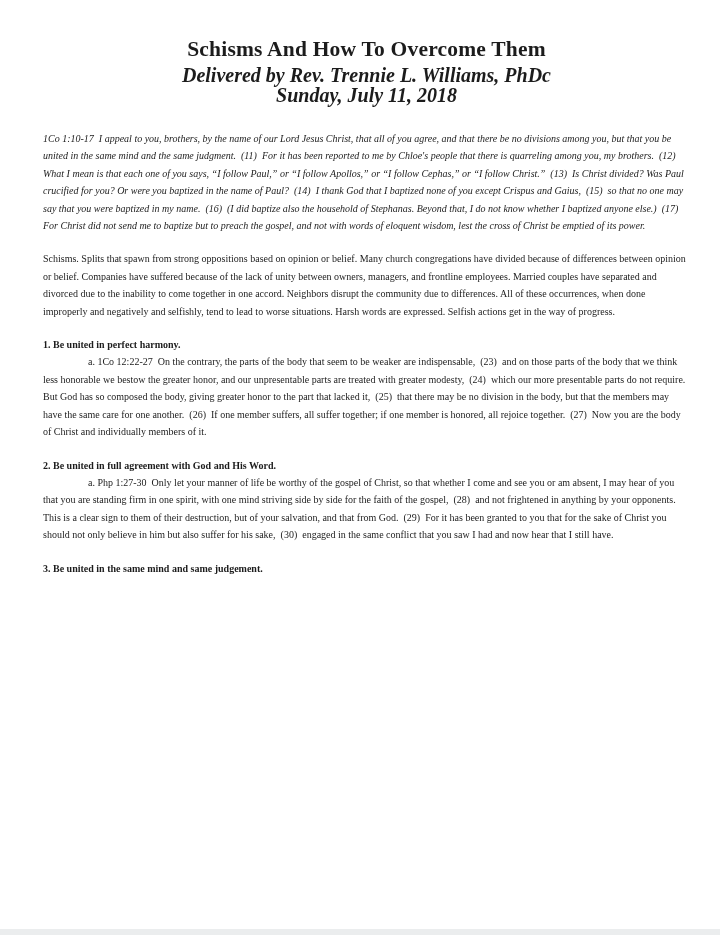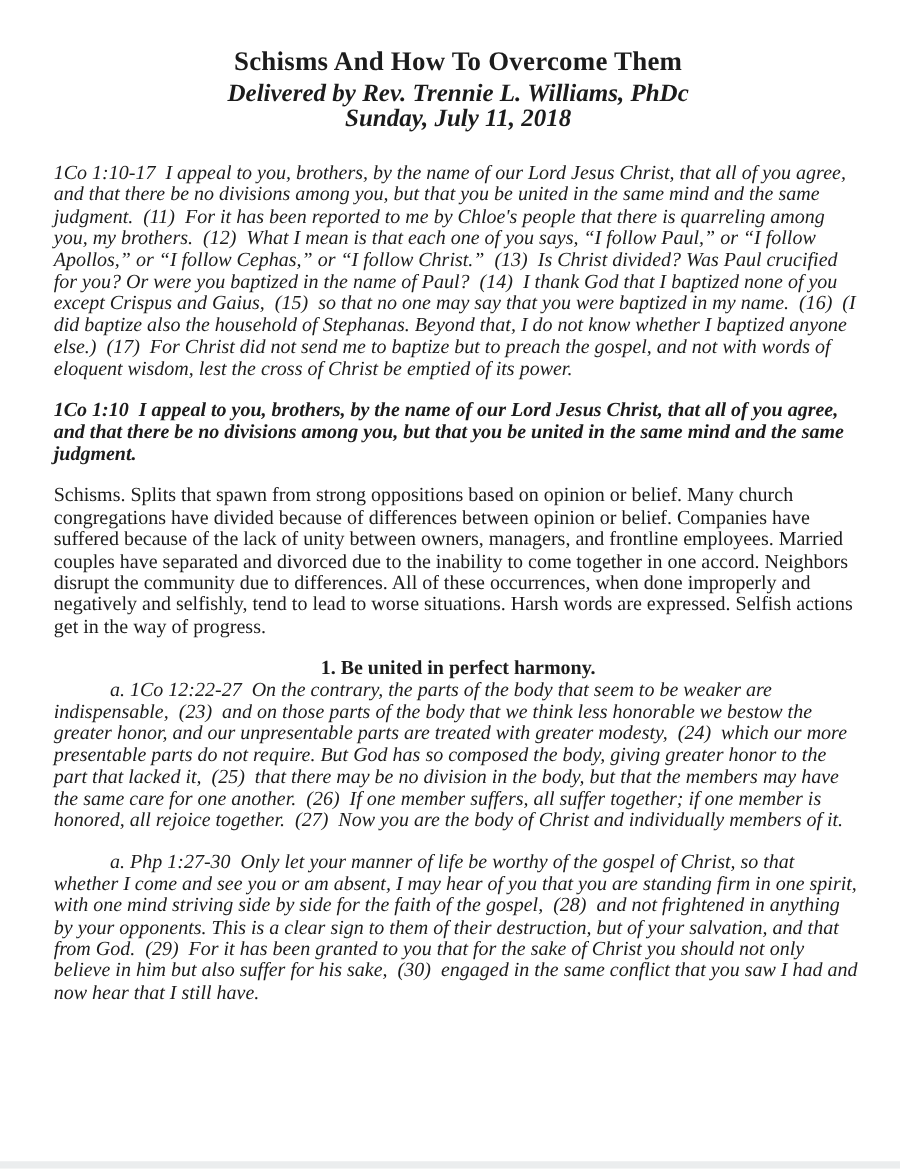--- a/index.html
+++ b/index.html
@@ -31,45 +31,43 @@
   }
   .doc-sub {
     font-size: 20px;
     font-weight: bold;
     font-style: italic;
     line-height: 19.5px;
     margin: 0;
   }
   .content {
     margin-top: 25px;
-    font-size: 16px;
+    font-size: 10px;
     line-height: 17.4px;
     text-align: left;
   }
   .content p {
     margin: 0 0 16px 0;
     white-space: pre-wrap;
   }
   p.scripture {
     font-style: italic;
   }
   p.scripture-bold {
     font-style: italic;
     font-weight: bold;
   }
   p.body-text {
     font-style: normal;
   }
   p.heading {
     font-weight: bold;
     margin-bottom: 0;
-    text-align: center;
   }
   p.scripture-indent {
-    font-style: italic;
     text-indent: 45px;
   }
   .bottom-strip {
     position: absolute;
     left: 0;
     bottom: 0;
     width: 720px;
     height: 6px;
     background: #ebedee;
   }
@@ -80,22 +78,23 @@
 <div class="page">
 
   <div class="title-block">
     <h1 class="doc-title">Schisms And How To Overcome Them</h1>
     <p class="doc-sub">Delivered by Rev. Trennie L. Williams, PhDc</p>
     <p class="doc-sub">Sunday, July 11, 2018</p>
   </div>
 
   <div class="content">
     <p class="scripture">1Co 1:10-17  I appeal to you, brothers, by the name of our Lord Jesus Christ, that all of you agree, and that there be no divisions among you, but that you be united in the same mind and the same judgment.  (11)  For it has been reported to me by Chloe's people that there is quarreling among you, my brothers.  (12)  What I mean is that each one of you says, “I follow Paul,” or “I follow Apollos,” or “I follow Cephas,” or “I follow Christ.”  (13)  Is Christ divided? Was Paul crucified for you? Or were you baptized in the name of Paul?  (14)  I thank God that I baptized none of you except Crispus and Gaius,  (15)  so that no one may say that you were baptized in my name.  (16)  (I did baptize also the household of Stephanas. Beyond that, I do not know whether I baptized anyone else.)  (17)  For Christ did not send me to baptize but to preach the gospel, and not with words of eloquent wisdom, lest the cross of Christ be emptied of its power.</p>
-    <p class="scripture-bold">1Co 1:10  I appeal to you, brothers, by the name of our Lord Jesus Christ, that all of you agree, and that there be no divisions among you, but that you be united in the same mind and the same judgment.</p>
     <p class="body-text">Schisms. Splits that spawn from strong oppositions based on opinion or belief. Many church congregations have divided because of differences between opinion or belief. Companies have suffered because of the lack of unity between owners, managers, and frontline employees. Married couples have separated and divorced due to the inability to come together in one accord. Neighbors disrupt the community due to differences. All of these occurrences, when done improperly and negatively and selfishly, tend to lead to worse situations. Harsh words are expressed. Selfish actions get in the way of progress.</p>
     <p class="heading">1. Be united in perfect harmony.</p>
     <p class="scripture-indent">a. 1Co 12:22-27  On the contrary, the parts of the body that seem to be weaker are indispensable,  (23)  and on those parts of the body that we think less honorable we bestow the greater honor, and our unpresentable parts are treated with greater modesty,  (24)  which our more presentable parts do not require. But God has so composed the body, giving greater honor to the part that lacked it,  (25)  that there may be no division in the body, but that the members may have the same care for one another.  (26)  If one member suffers, all suffer together; if one member is honored, all rejoice together.  (27)  Now you are the body of Christ and individually members of it.</p>
+    <p class="heading">2. Be united in full agreement with God and His Word.</p>
     <p class="scripture-indent">a. Php 1:27-30  Only let your manner of life be worthy of the gospel of Christ, so that whether I come and see you or am absent, I may hear of you that you are standing firm in one spirit, with one mind striving side by side for the faith of the gospel,  (28)  and not frightened in anything by your opponents. This is a clear sign to them of their destruction, but of your salvation, and that from God.  (29)  For it has been granted to you that for the sake of Christ you should not only believe in him but also suffer for his sake,  (30)  engaged in the same conflict that you saw I had and now hear that I still have.</p>
+    <p class="heading">3. Be united in the same mind and same judgement.</p>
   </div>
 
 </div>
 
 <div class="bottom-strip"></div>
 
 </body></html>

